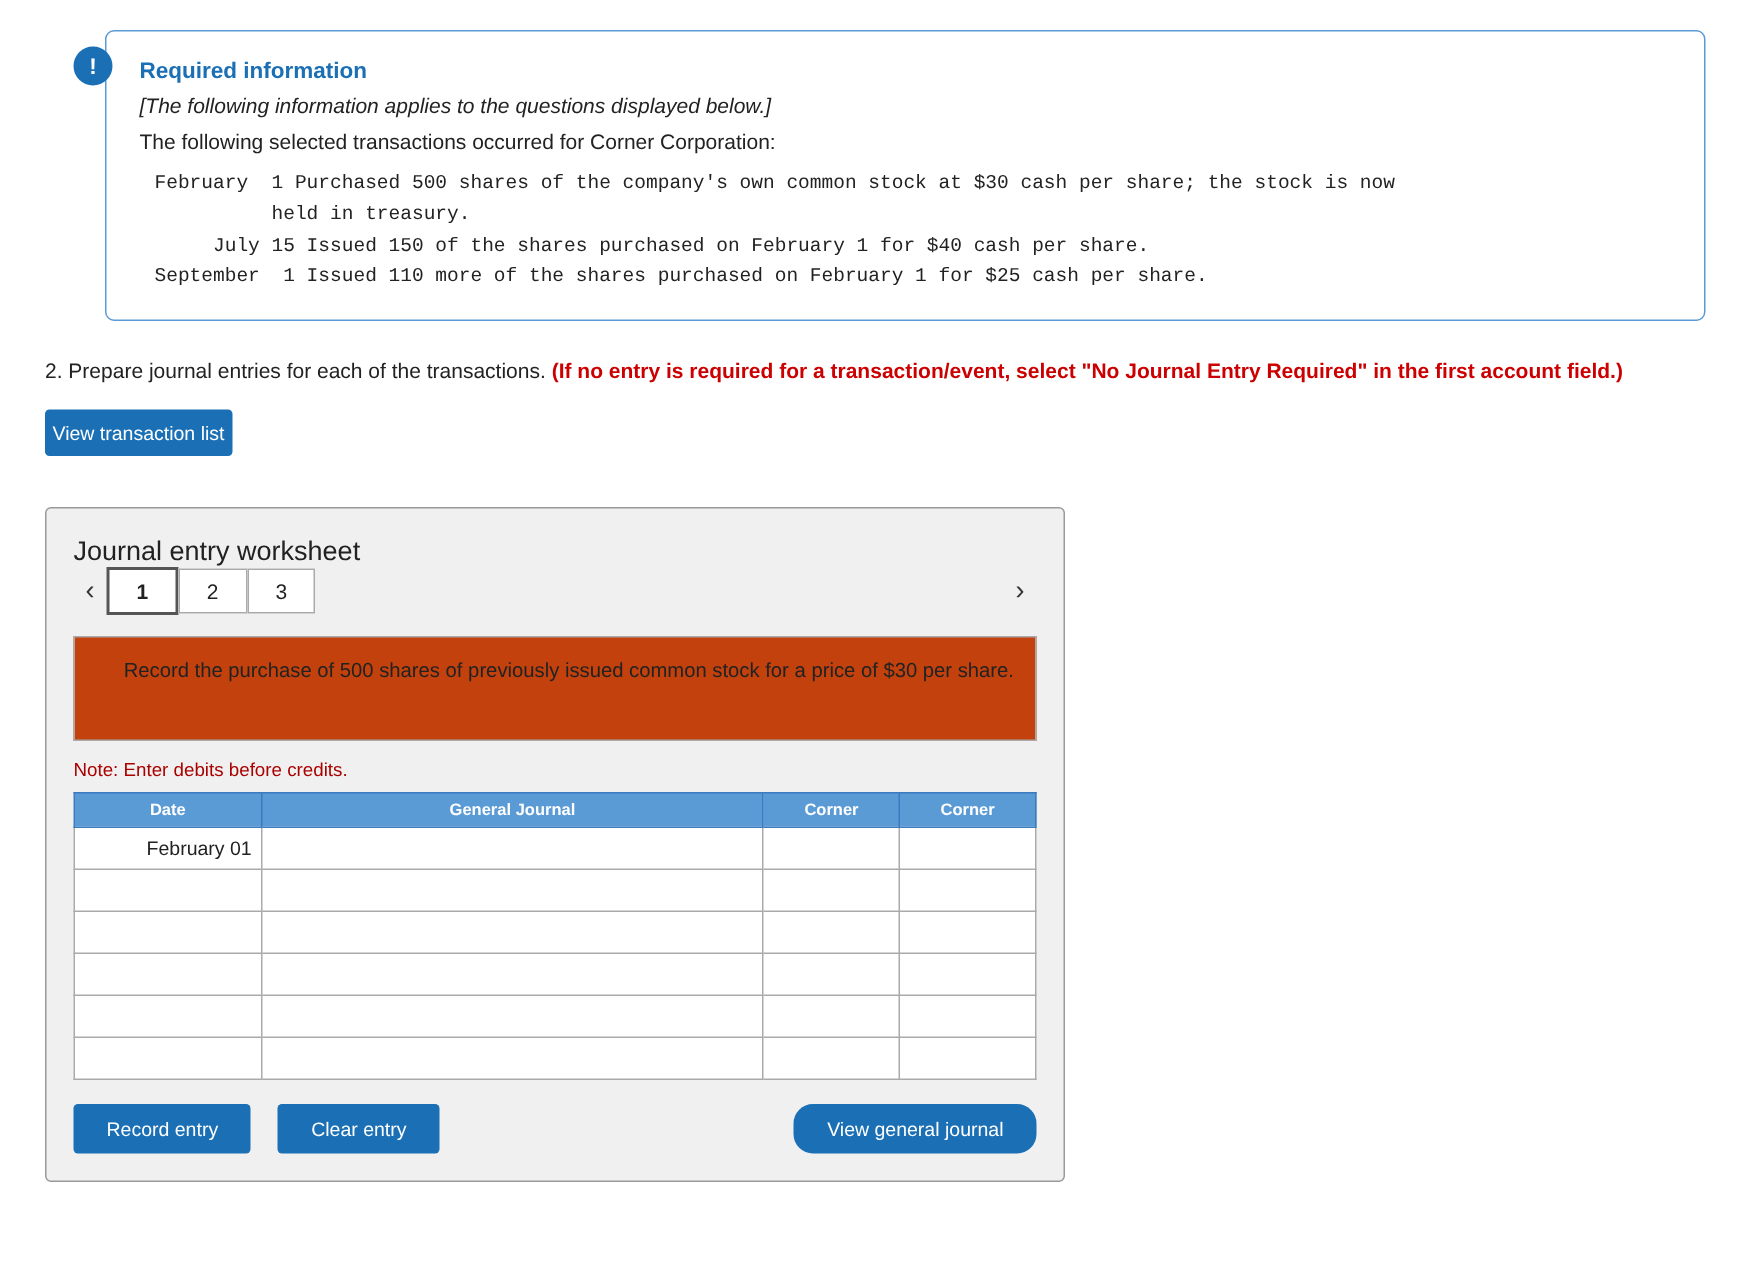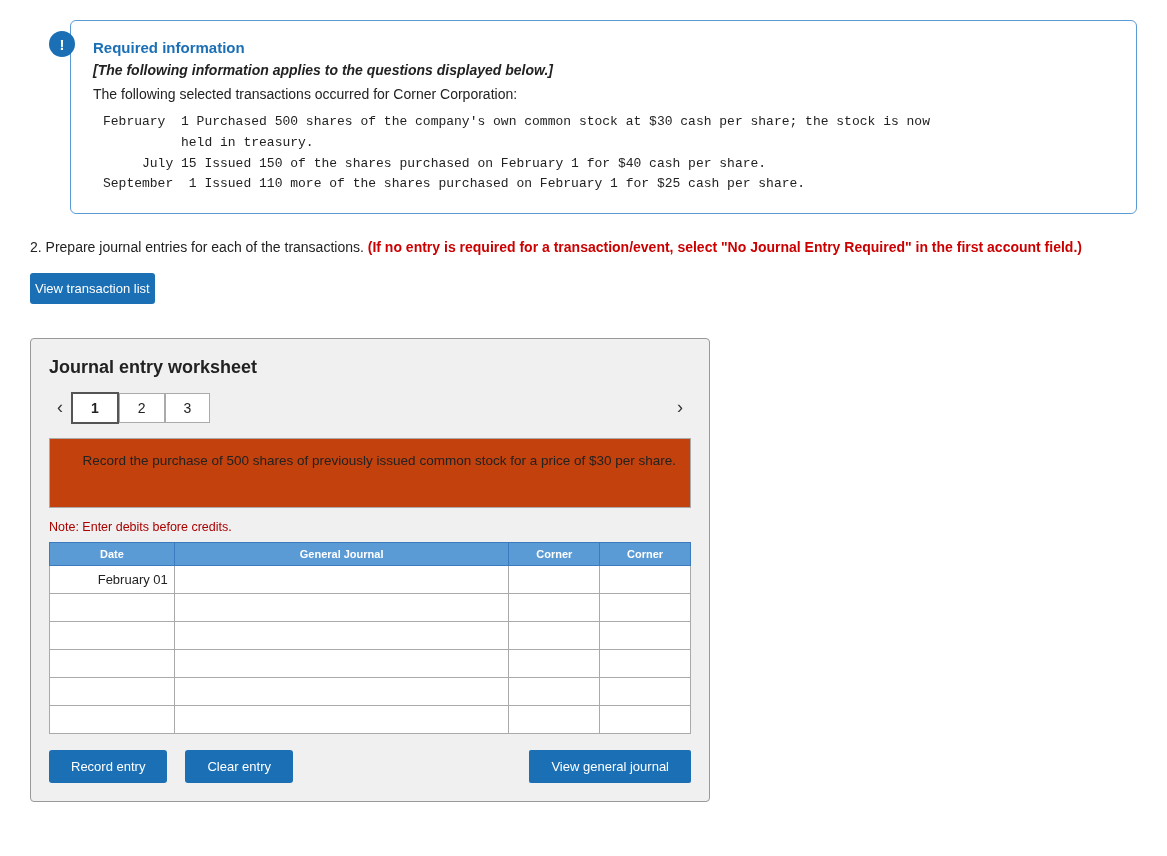--- a/index.html
+++ b/index.html
@@ -37,21 +37,20 @@
     .required-title {
       color: #1a6fb5;
       font-weight: bold;
       font-size: 15px;
       margin-bottom: 6px;
     }
     .applies-text {
       font-style: italic;
       margin-bottom: 8px;
       color: #222;
-      font-weight: bold;
     }
     .following-text {
       margin-bottom: 10px;
     }
     .monospace-block {
       font-family: 'Courier New', Courier, monospace;
       font-size: 13px;
       line-height: 1.6;
       white-space: pre;
       margin-left: 10px;
@@ -81,22 +80,21 @@
     }
     .journal-worksheet {
       border: 1.5px solid #999;
       border-radius: 4px;
       background: #f0f0f0;
       padding: 18px 18px 18px 18px;
       max-width: 680px;
     }
     .journal-title {
       font-size: 18px;
-      font-weight: bold;
-      margin-bottom: 14px;
+      font-weight: normal;
     }
     .tab-nav {
       display: flex;
       align-items: center;
       gap: 0;
       margin-bottom: 14px;
     }
     .tab-arrow {
       background: none;
       border: none;
@@ -195,21 +193,21 @@
       border: none;
       border-radius: 3px;
       padding: 9px 22px;
       font-size: 13px;
       cursor: pointer;
     }
     .btn-view-journal {
       background: #1a6fb5;
       color: #fff;
       border: none;
-      border-radius: 2px;
+      border-radius: 13px;
       padding: 9px 22px;
       font-size: 13px;
       cursor: pointer;
       margin-left: auto;
     }
   </style>
 </head>
 <body>
 
 <div style="position:relative; margin-left: 10px;">

